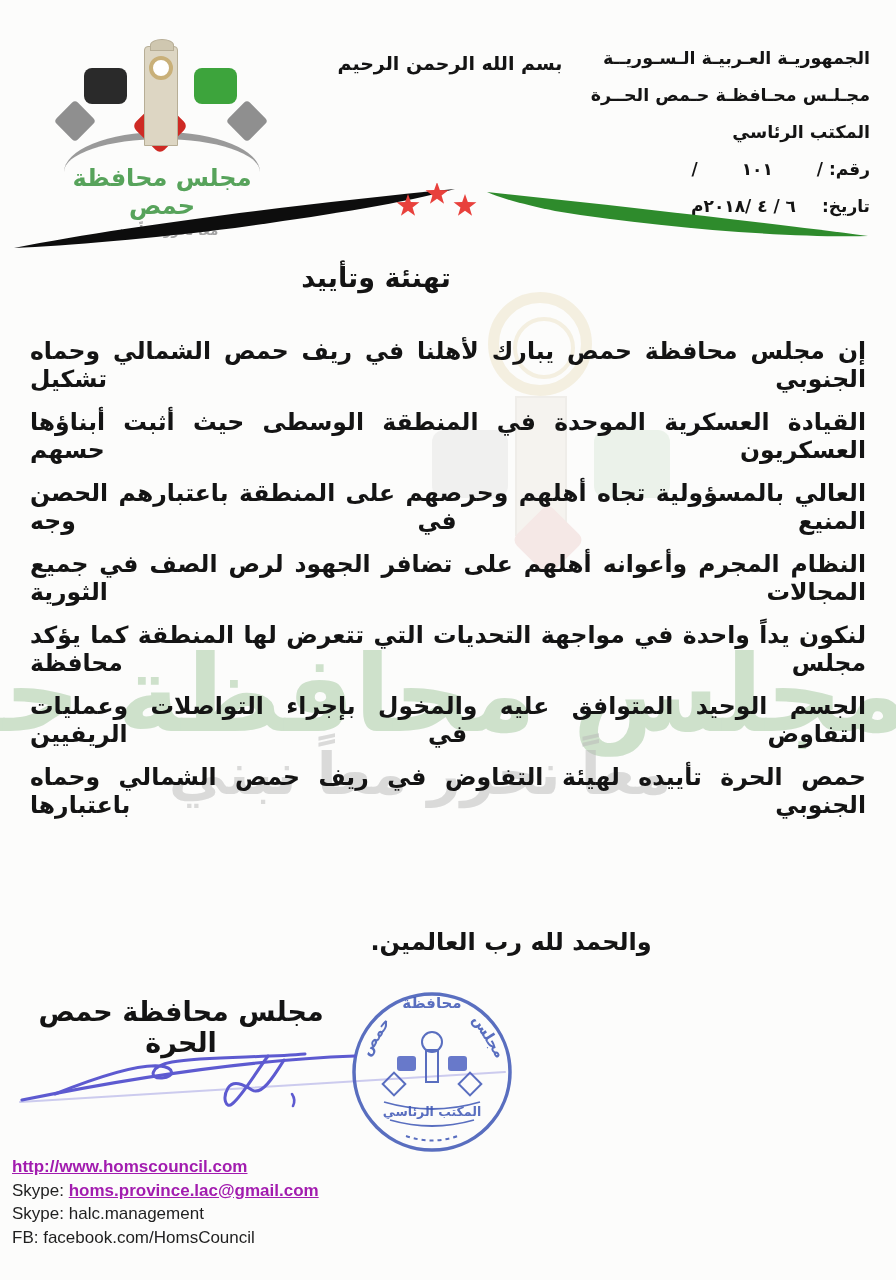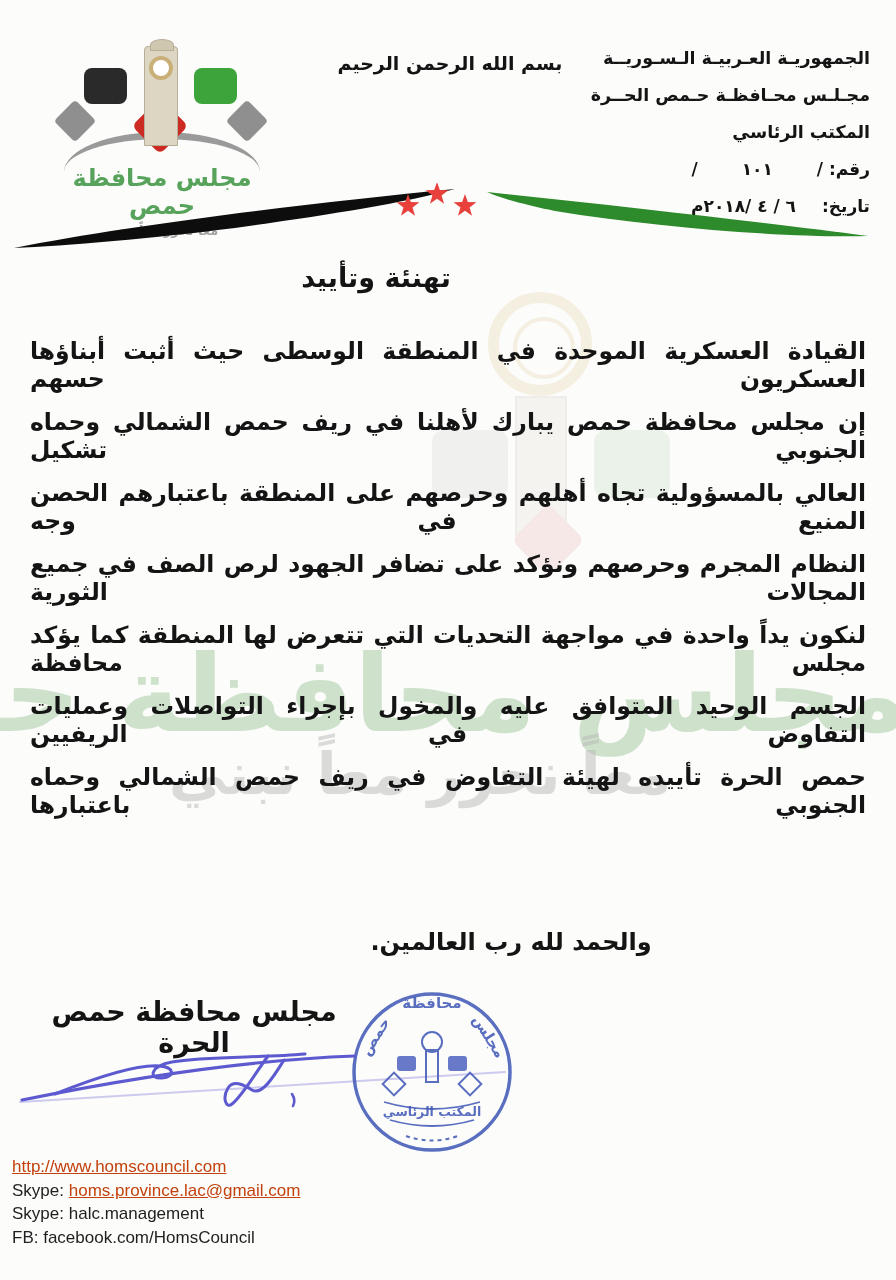--- a/index.html
+++ b/index.html
@@ -65,28 +65,28 @@
   
   .title { position:absolute; left:0; top:262px; width:752px; text-align:center;
     font-weight:700; font-size:27px; direction:rtl; z-index:2; }
   .body-text { position:absolute; left:30px; top:337px; width:836px; z-index:2; }
   .body-line { height:71px; direction:rtl; font-weight:700; font-size:23.5px;
     text-align:justify; text-align-last:justify; }
   .body-line.last { text-align:right; text-align-last:right; }
   .closing { position:absolute; left:0; top:928px; width:896px; padding-left:70px;
     text-align:center; font-weight:700; font-size:24px; direction:rtl; z-index:2;margin-left:28px; }
   
-  .sig-name { position:absolute; left:38px; top:996px; width:312px; text-align:center;
+  .sig-name { position:absolute; left:25px; top:996px; width:312px; text-align:center;
     font-weight:700; font-size:27px; direction:rtl; z-index:3; }
   .sig-svg { position:absolute; left:0; top:1022px; z-index:4; }
   .stamp { position:absolute; left:346px; top:984px; z-index:3; }
   
   .footer { position:absolute; left:12px; top:1155px; font-family:"Liberation Sans", sans-serif;
     font-size:17px; line-height:23.5px; color:#1f1f1f; z-index:2; }
-  .footer a { color:#c2410c; text-decoration:underline; cursor:pointer; }
+  .footer a { color:#a21caf; text-decoration:underline; cursor:pointer;font-weight:bold; }
 </style>
 </head>
 <body>
 
 <div class="page">
 
   <div class="logo">
     <div class="emblem">
       <div class="hill"></div>
       <div class="sq black"></div>
@@ -133,24 +133,24 @@
     <div class="wm-sq g2"></div>
     <div class="wm-red"></div>
   </div>
 
   <div class="wm-green-text">مجلس محافظة حمص</div>
   <div class="wm-gray-text">معاً نحرر معاً نبني</div>
 
   <div class="title">تهنئة وتأييد</div>
 
   <div class="body-text">
+    <div class="body-line">إن مجلس محافظة حمص يبارك لأهلنا في ريف حمص الشمالي وحماه الجنوبي تشكيل</div>
     <div class="body-line">القيادة العسكرية الموحدة في المنطقة الوسطى حيث أثبت أبناؤها العسكريون حسهم</div>
-    <div class="body-line">إن مجلس محافظة حمص يبارك لأهلنا في ريف حمص الشمالي وحماه الجنوبي تشكيل</div>
     <div class="body-line">العالي بالمسؤولية تجاه أهلهم وحرصهم على المنطقة باعتبارهم الحصن المنيع في وجه</div>
-    <div class="body-line">النظام المجرم وحرصهم ونؤكد على تضافر الجهود لرص الصف في جميع المجالات الثورية</div>
+    <div class="body-line">النظام المجرم وأعوانه أهلهم على تضافر الجهود لرص الصف في جميع المجالات الثورية</div>
     <div class="body-line">لنكون يداً واحدة في مواجهة التحديات التي تتعرض لها المنطقة كما يؤكد مجلس محافظة</div>
     <div class="body-line">الجسم الوحيد المتوافق عليه والمخول بإجراء التواصلات وعمليات التفاوض في الريفيين</div>
     <div class="body-line">حمص الحرة تأييده لهيئة التفاوض في ريف حمص الشمالي وحماه الجنوبي باعتبارها</div>
   </div>
 
   <div class="closing">والحمد لله رب العالمين.</div>
 
   <div class="sig-name">مجلس محافظة حمص الحرة</div>
   <svg class="sig-svg" width="520" height="95" viewBox="0 0 520 95" xmlns="http://www.w3.org/2000/svg">
     <g fill="none" stroke="#5d5ad0" stroke-linecap="round" stroke-linejoin="round">

